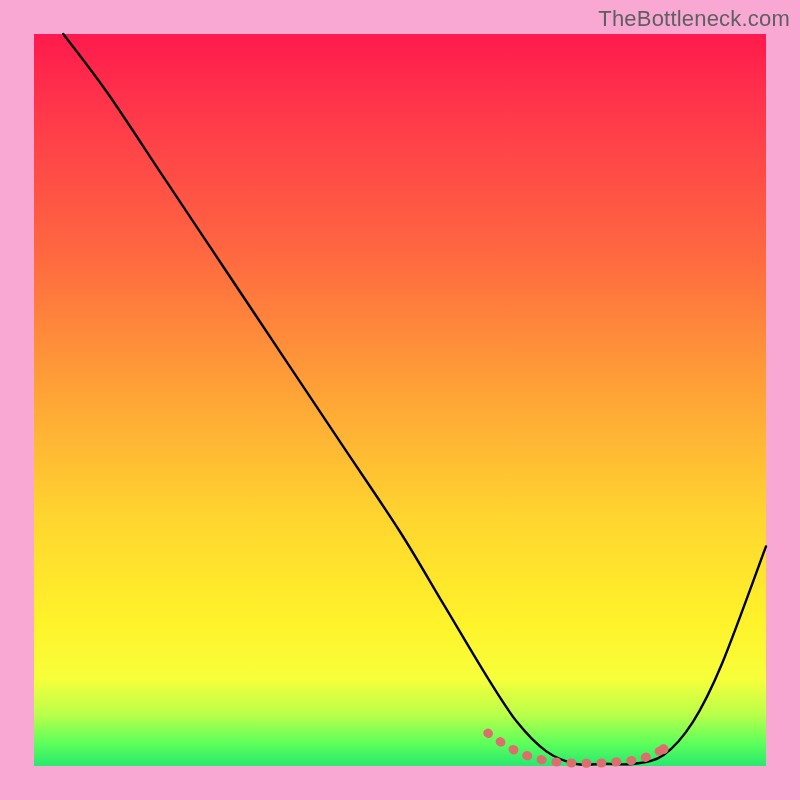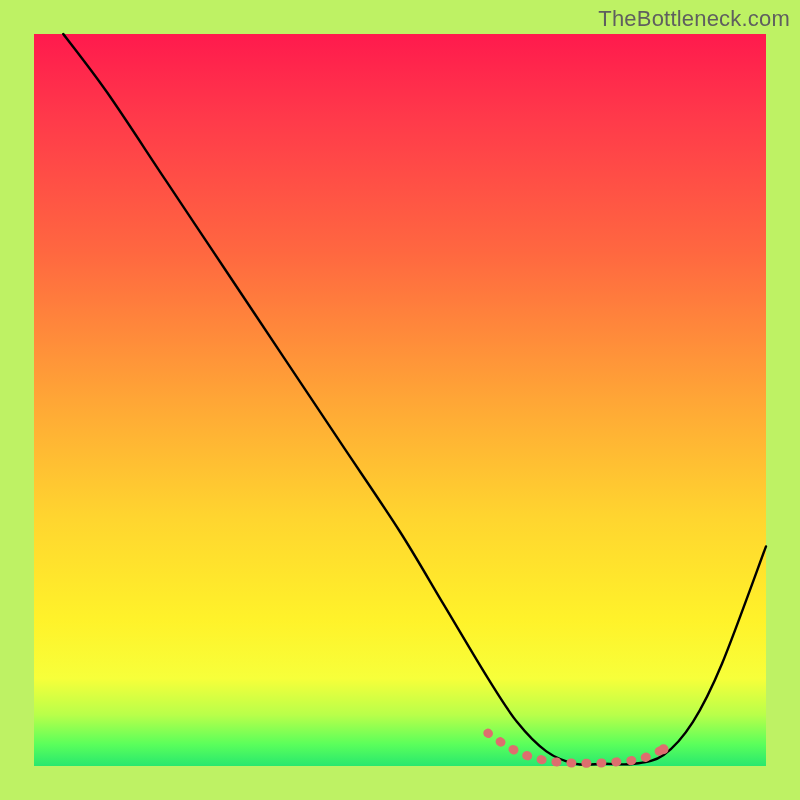--- a/index.html
+++ b/index.html
@@ -7,21 +7,21 @@
     padding: 0;
     width: 800px;
     height: 800px;
     background: #000;
     overflow: hidden;
     font-family: Arial, Helvetica, sans-serif;
   }
   .frame {
     position: absolute;
     inset: 0;
-    background: #bef264;
+    background: #f9a8d4;
   }
   .plot-area {
     position: absolute;
     left: 34px;
     top: 34px;
     width: 732px;
     height: 732px;
     
     background: linear-gradient(
       to bottom,

